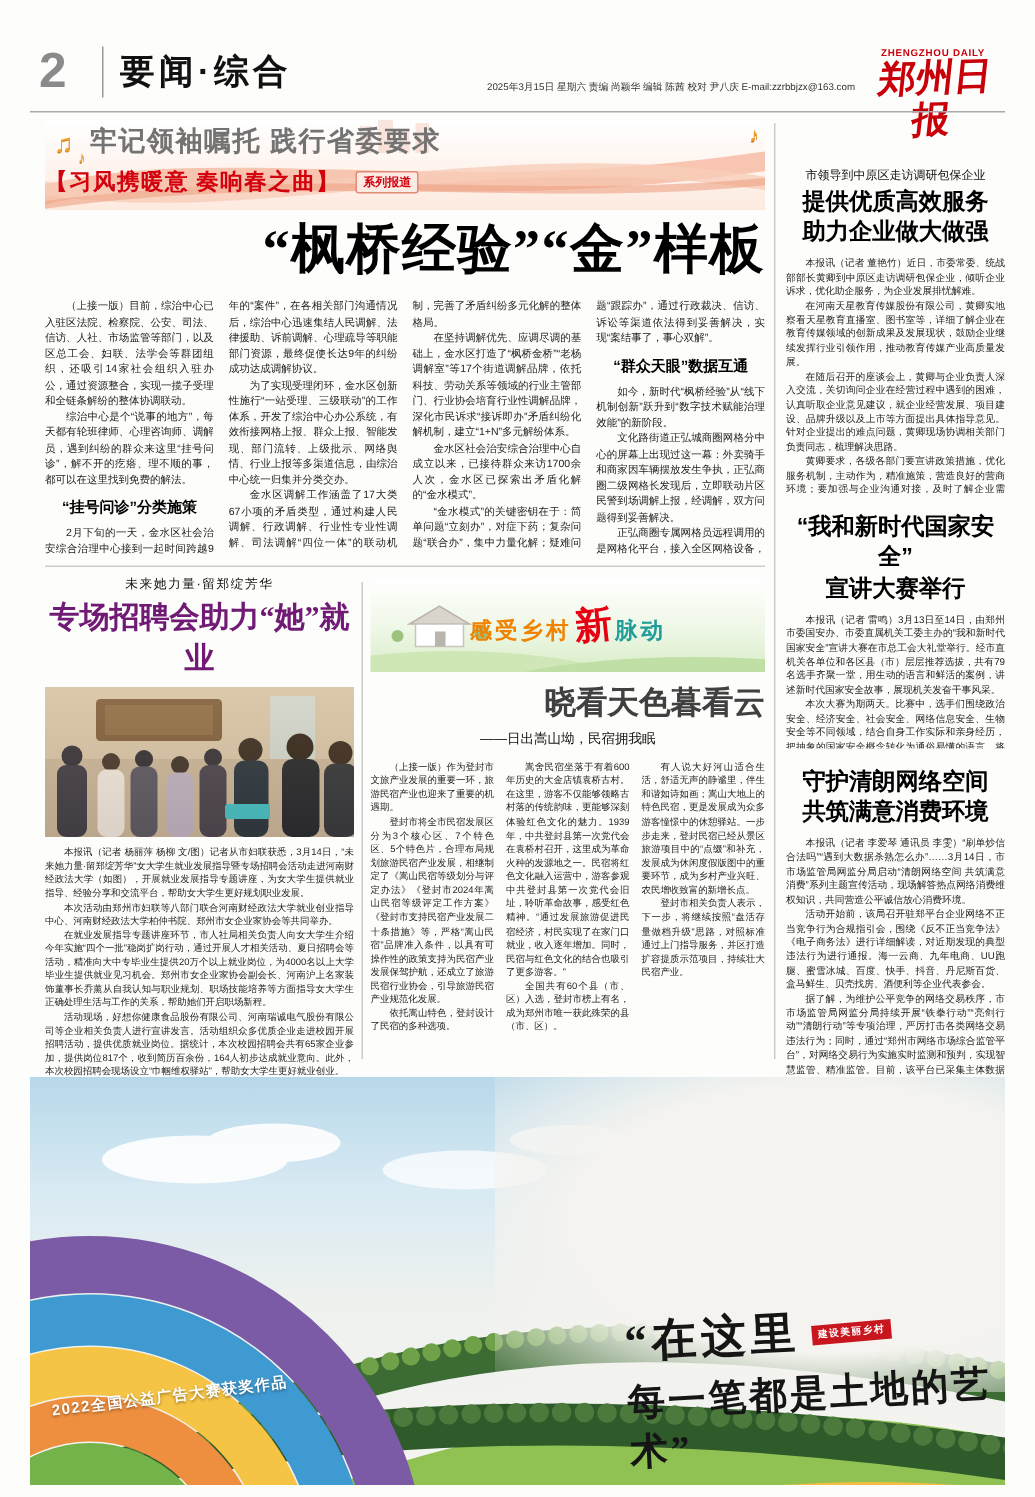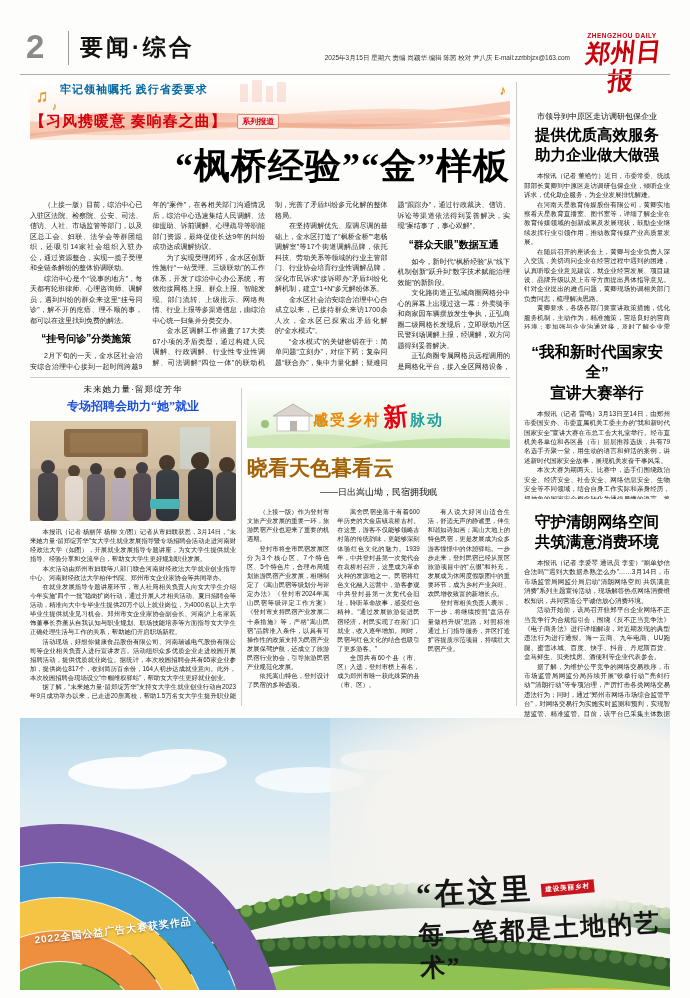--- a/index.html
+++ b/index.html
@@ -14,21 +14,21 @@
   .meta{position:absolute;right:100px;top:26px;font-size:6.5px;color:#333;white-space:nowrap;}
   .mast{position:absolute;right:0;top:4px;width:96px;text-align:center;}
   .mast-en{font-size:6.5px;color:#c8000a;font-weight:700;letter-spacing:.5px;}
   .mast-cn{font-size:25px;color:#c8000a;font-weight:900;font-family:"Liberation Serif",serif;
            transform:skewX(-8deg) rotate(-2deg);line-height:1.1;}
   .rule{position:absolute;left:20px;top:74px;width:650px;border-top:1px solid #aaa;}
 
   
   .banner{position:absolute;left:30px;top:80px;width:480px;height:60px;}
   .banner svg{position:absolute;left:0;top:0;}
-  .banner .slogan{position:absolute;left:30px;top:2px;font-size:11px;font-weight:900;color:#0369a1;letter-spacing:1px;font-family:Liberation Serif, serif;}
+  .banner .slogan{position:absolute;left:30px;top:2px;font-size:18px;font-weight:900;color:#737373;letter-spacing:1px;}
   .banner .series-row{position:absolute;left:0;right:0;top:32px;}
   .series-title{font-size:15px;font-weight:900;color:#d3000e;letter-spacing:1px;font-family:"Liberation Serif",serif;}
   .series-badge{display:inline-block;margin-left:6px;font-size:8px;color:#d3000e;border:1px solid #e08a78;
                 background:#fdeae3;padding:1px 4px;border-radius:2px;vertical-align:2px;font-weight:700;}
   .note{position:absolute;color:#f0a32f;text-shadow:0 1px 0 #d07c1a;}
   .note-l{left:6px;top:6px;font-size:17px;}
   .note-l2{left:22px;top:20px;font-size:10px;color:#e8b04a;}
   .note-r{right:4px;top:2px;font-size:13px;}
   .lead-hl{position:absolute;left:30px;top:142px;width:480px;text-align:right;font-size:36px;font-weight:900;
            color:#000;letter-spacing:1px;font-family:"Liberation Serif",serif;}
@@ -47,35 +47,35 @@
   .h-a1{height:158px;} .h-a2{height:90px;} .h-a3{height:190px;}
 
   
   .v1{position:absolute;left:516px;top:82px;height:624px;border-left:1px solid #ccc;}
   .h1{position:absolute;left:30px;top:377px;width:480px;border-top:1px solid #ccc;}
   .v2{position:absolute;left:241px;top:388px;height:318px;border-left:1px solid #ccc;}
 
   
   .women{position:absolute;left:30px;top:384px;width:206px;}
   .wkicker{font-size:8.5px;text-align:center;color:#111;letter-spacing:1px;}
-  .whl{font-size:12px;font-weight:900;text-align:center;margin-top:2px;color:#1d4ed8;font-family:"Liberation Serif",serif;}
+  .whl{font-size:20px;font-weight:900;text-align:center;margin-top:2px;color:#701a75;font-family:"Liberation Serif",serif;}
   .photo{margin-top:6px;width:206px;height:100px;overflow:hidden;}
   .wbody{margin-top:6px;font-size:6.3px;line-height:1.45;text-align:justify;height:172px;overflow:hidden;}
   .wbody p{margin:0;text-indent:2em;}
 
   
   .rural{position:absolute;left:247px;top:386px;width:263px;}
   .rbanner{position:relative;width:263px;height:62px;background:linear-gradient(180deg,#ffffff 0%,#eef7e6 55%,#d9edc7 100%);overflow:hidden;}
   .rbanner svg{position:absolute;left:0;top:0;}
   .rtitle{position:absolute;left:0;right:0;top:14px;text-align:center;}
   .rt-pre{font-size:15px;font-weight:900;color:#f08300;letter-spacing:2px;}
   .rt-accent{font-size:25px;font-weight:900;color:#e60012;font-family:"Liberation Serif",serif;
              display:inline-block;transform:rotate(-6deg);margin:0 2px;}
   .rt-suf{font-size:15px;font-weight:900;color:#1f9e9a;letter-spacing:2px;}
-  .rural-hl{font-size:21px;font-weight:900;text-align:left;margin-top:6px;color:#a16207;font-family:"Liberation Serif",serif;}
+  .rural-hl{font-size:21px;font-weight:900;text-align:right;margin-top:6px;color:#404040;font-family:"Liberation Serif",serif;}
   .rural-deck{font-size:9px;text-align:center;margin-top:4px;font-weight:400;color:#111;}
   .rural-cols{margin-top:8px;height:200px;column-count:3;column-gap:8px;font-size:6.3px;line-height:1.45;
               text-align:justify;overflow:hidden;color:#222;}
   .rural-cols p{margin:0;text-indent:2em;}
 
   
   .ad{position:absolute;left:20px;top:718px;width:650px;height:272px;overflow:hidden;
       background:linear-gradient(180deg,#b7d8ea 0%,#d9eaf3 28%,#eef1ee 55%,#f5f4f0 100%);}
   .ad svg{position:absolute;left:0;top:0;}
   .ad-white{position:absolute;right:0;top:0;width:340px;height:210px;

